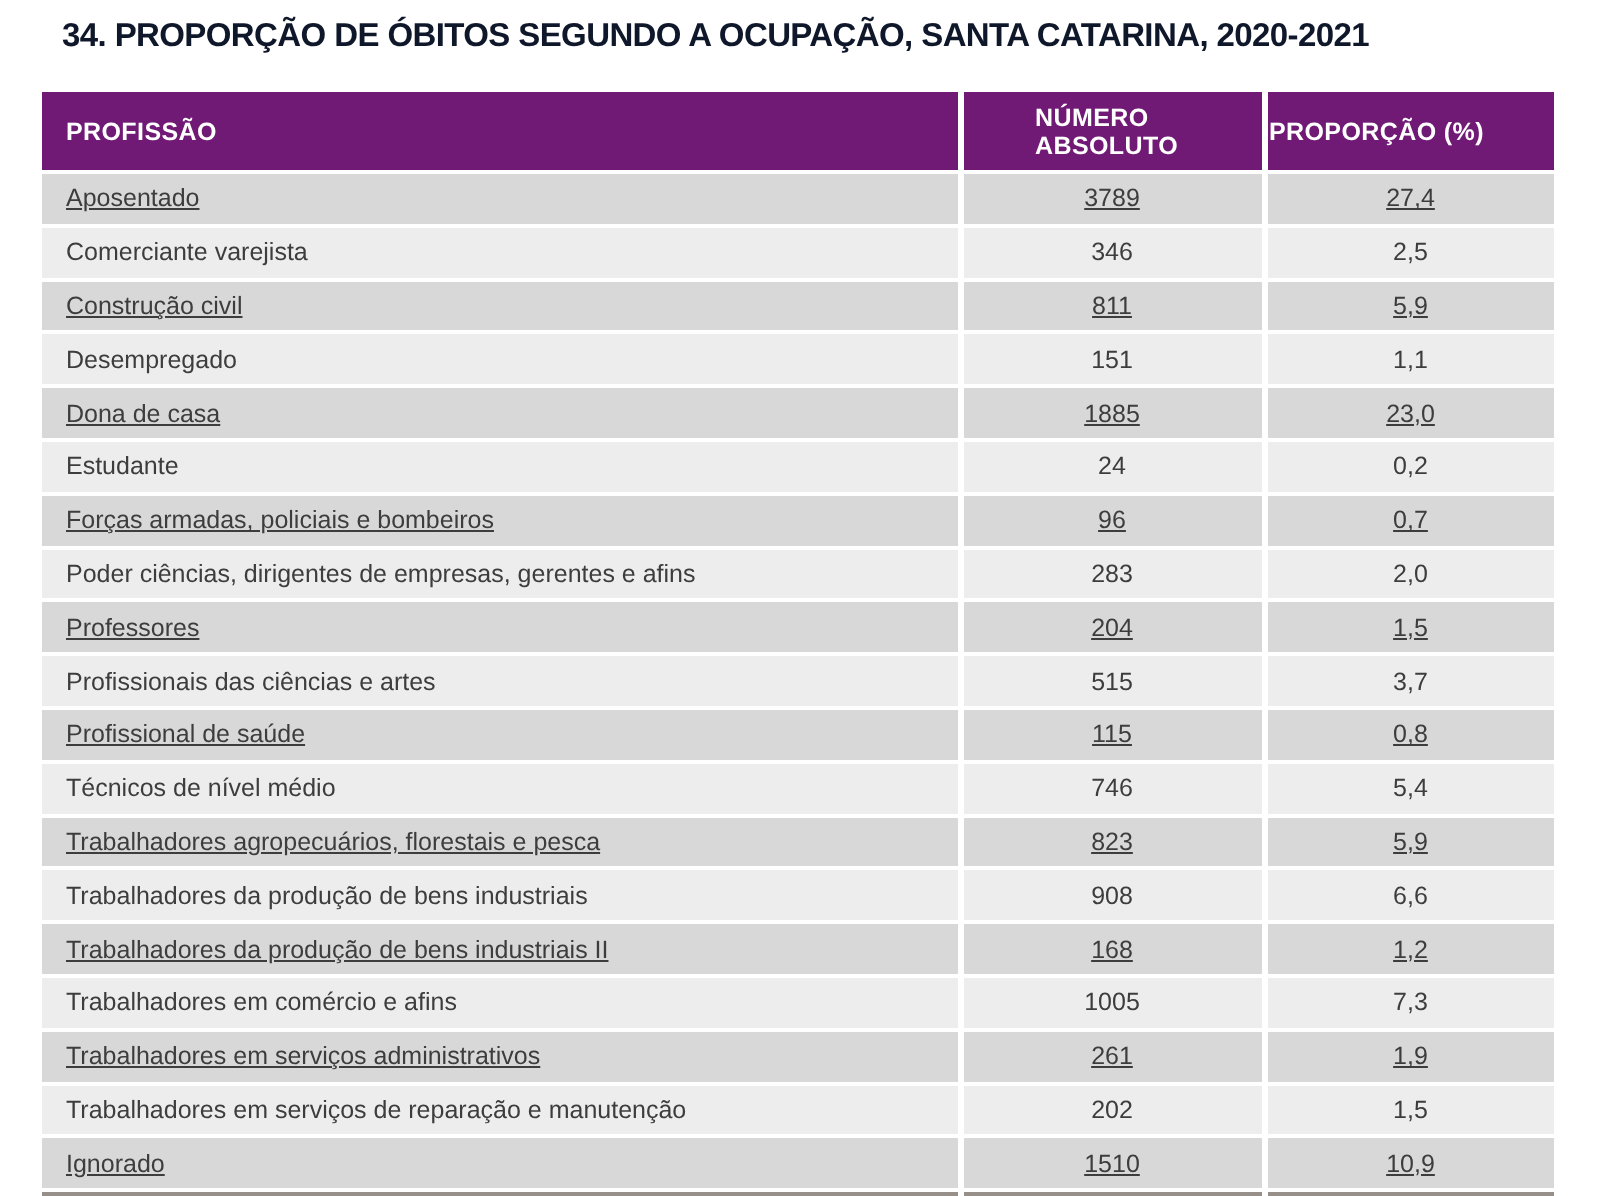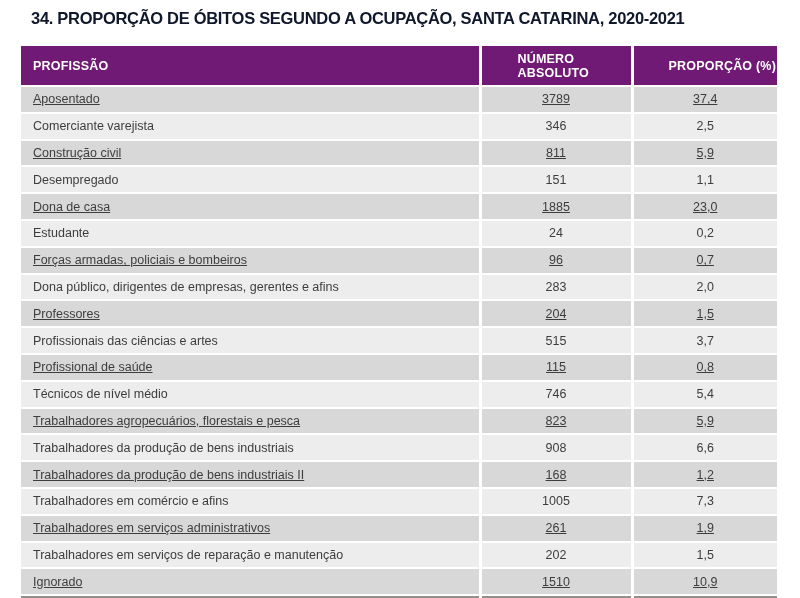--- a/index.html
+++ b/index.html
@@ -53,21 +53,21 @@
   thead th.left {
     text-align: left;
     padding-left: 12px;
   }
   thead th.mid {
     border-left-width: 3px;
     border-right-width: 3px;
     text-align: left;
     padding-left: 36px;
   }
-  thead th.right { text-align: right; }
+  thead th.right { text-align: left; }
 
   tbody td {
     height: 22.8px;
     font-size: 12.5px;
     color: #3d3d3d;
     border: 0 solid #ffffff;
     border-bottom-width: 2px;
     vertical-align: middle;
   }
   tbody tr.dark td  { background: #d8d8d8; text-decoration: underline; }
@@ -121,21 +121,21 @@
       <tr>
         <th class="left">PROFISSÃO</th>
         <th class="mid">NÚMERO ABSOLUTO</th>
         <th class="right">PROPORÇÃO (%)</th>
       </tr>
     </thead>
     <tbody>
         <tr class="dark">
     <td class="left">Aposentado</td>
     <td class="mid num">3789</td>
-    <td class="num">37,4</td>
+    <td class="num">27,4</td>
   </tr>
         <tr class="light">
     <td class="left">Comerciante varejista</td>
     <td class="mid num">346</td>
     <td class="num">2,5</td>
   </tr>
         <tr class="dark">
     <td class="left">Construção civil</td>
     <td class="mid num">811</td>
     <td class="num">5,9</td>
@@ -154,21 +154,21 @@
     <td class="left">Estudante</td>
     <td class="mid num">24</td>
     <td class="num">0,2</td>
   </tr>
         <tr class="dark">
     <td class="left">Forças armadas, policiais e bombeiros</td>
     <td class="mid num">96</td>
     <td class="num">0,7</td>
   </tr>
         <tr class="light">
-    <td class="left">Dona público, dirigentes de empresas, gerentes e afins</td>
+    <td class="left">Poder ciências, dirigentes de empresas, gerentes e afins</td>
     <td class="mid num">283</td>
     <td class="num">2,0</td>
   </tr>
         <tr class="dark">
     <td class="left">Professores</td>
     <td class="mid num">204</td>
     <td class="num">1,5</td>
   </tr>
         <tr class="light">
     <td class="left">Profissionais das ciências e artes</td>

